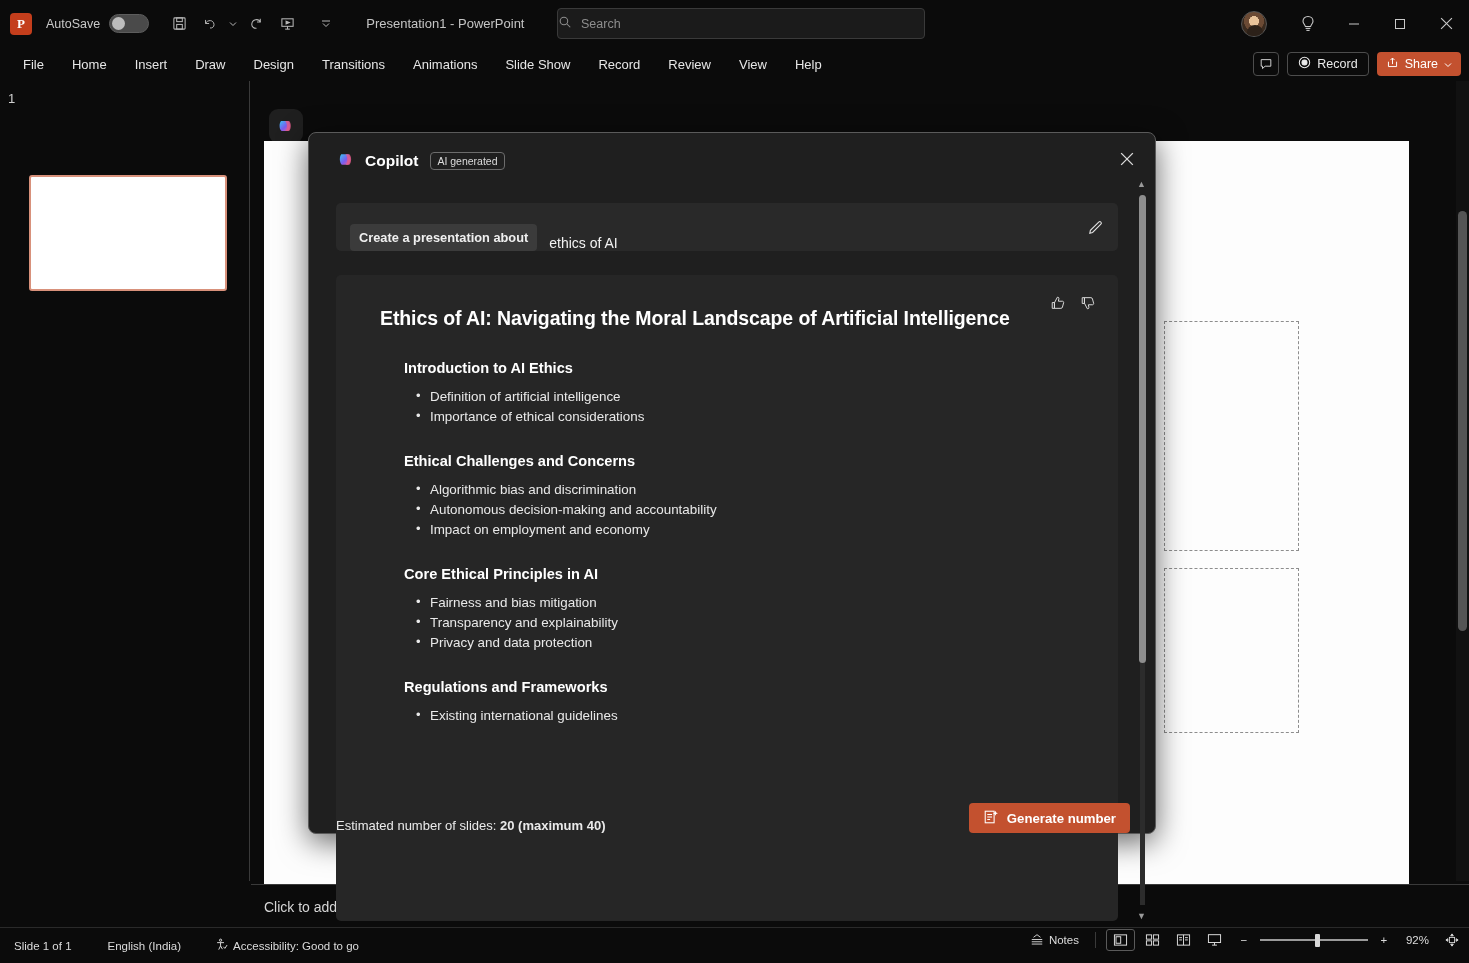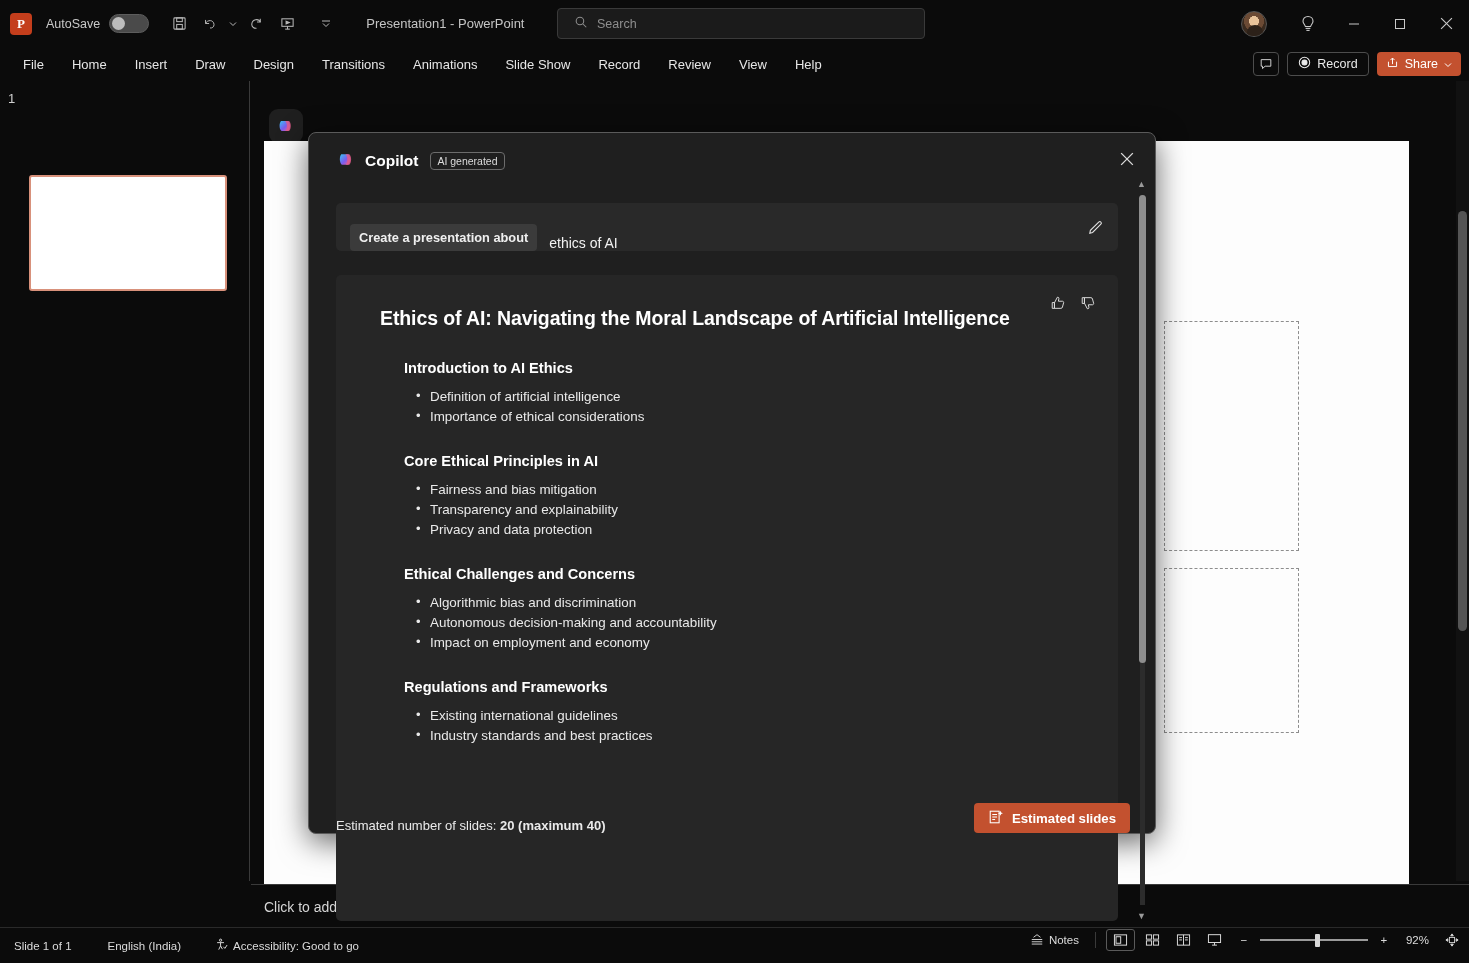--- a/index.html
+++ b/index.html
@@ -37,21 +37,21 @@
     width: 28px; height: 28px; display: flex; align-items: center; justify-content: center;
     color: #b8b8b8; border-radius: 3px;
   }
   .qat-btn svg { display: block; }
   .doc-title {
     color: #c5c5c5; font-size: 13px; margin-left: 26px; white-space: nowrap;
   }
   .searchbox {
     position: absolute; left: 557px; top: 8px; width: 368px; height: 31px;
     background: #1b1b1b; border: 1px solid #3a3a3a; border-radius: 4px;
-    display: flex; align-items: center; padding-left: 16px; gap: 9px;
+    display: flex; align-items: center; padding-left: 0; gap: 9px;
   }
   .searchbox .ph { color: #8e8e8e; font-size: 12.5px; }
   .title-right {
     position: absolute; right: 0; top: 0; height: 47px;
     display: flex; align-items: center;
   }
   .avatar {
     width: 26px; height: 26px; border-radius: 50%;
     background: radial-gradient(circle at 50% 38%, #e8c39a 0 26%, #6b4a34 27% 52%, #3a2a1e 53% 100%);
     border: 1px solid #555; margin-right: 18px; overflow: hidden; position: relative;
@@ -562,42 +562,41 @@
 
       <div class="sec">
         <div class="sec-h">Introduction to AI Ethics</div>
         <ul class="sec-b">
           <li>Definition of artificial intelligence</li>
           <li>Importance of ethical considerations</li>
         </ul>
       </div>
 
       <div class="sec">
+        <div class="sec-h">Ethical Challenges and Concerns</div>
+        <ul class="sec-b">
+          <li>Algorithmic bias and discrimination</li>
+          <li>Autonomous decision-making and accountability</li>
+          <li>Impact on employment and economy</li>
+        </ul>
+      </div>
+
+      <div class="sec">
         <div class="sec-h">Core Ethical Principles in AI</div>
         <ul class="sec-b">
           <li>Fairness and bias mitigation</li>
           <li>Transparency and explainability</li>
           <li>Privacy and data protection</li>
         </ul>
       </div>
 
       <div class="sec">
-        <div class="sec-h">Ethical Challenges and Concerns</div>
-        <ul class="sec-b">
-          <li>Algorithmic bias and discrimination</li>
-          <li>Autonomous decision-making and accountability</li>
-          <li>Impact on employment and economy</li>
-        </ul>
-      </div>
-
-      <div class="sec">
         <div class="sec-h">Regulations and Frameworks</div>
         <ul class="sec-b">
           <li>Existing international guidelines</li>
-          <li>Industry standards and best practices</li>
         </ul>
       </div>
     </div>
   </div>
 
   <div class="dlg-scroll">
     <div class="up">▲</div>
     <div class="track"></div>
     <div class="bar"></div>
     <div class="dn">▼</div>
@@ -611,16 +610,16 @@
     <div class="gen-btn">
       <span>
         <svg width="16" height="16" viewBox="0 0 18 18" fill="none" stroke="#fff" stroke-width="1.2">
           <rect x="2.5" y="2.5" width="10" height="13"></rect>
             <path d="M4.8 6.2 L10.2 6.2"></path>
             <path d="M4.8 9 L10.2 9"></path>
             <path d="M4.8 11.8 L8 11.8"></path>
           <path d="M14 2 L14.8 4 L16.8 4.8 L14.8 5.6 L14 7.6 L13.2 5.6 L11.2 4.8 L13.2 4 Z" fill="#fff" stroke="none"></path>
         </svg>
       </span>
-      <span>Estimated slides</span>
+      <span>Generate number</span>
     </div>
   </div>
 </div>
 
 </body></html>

